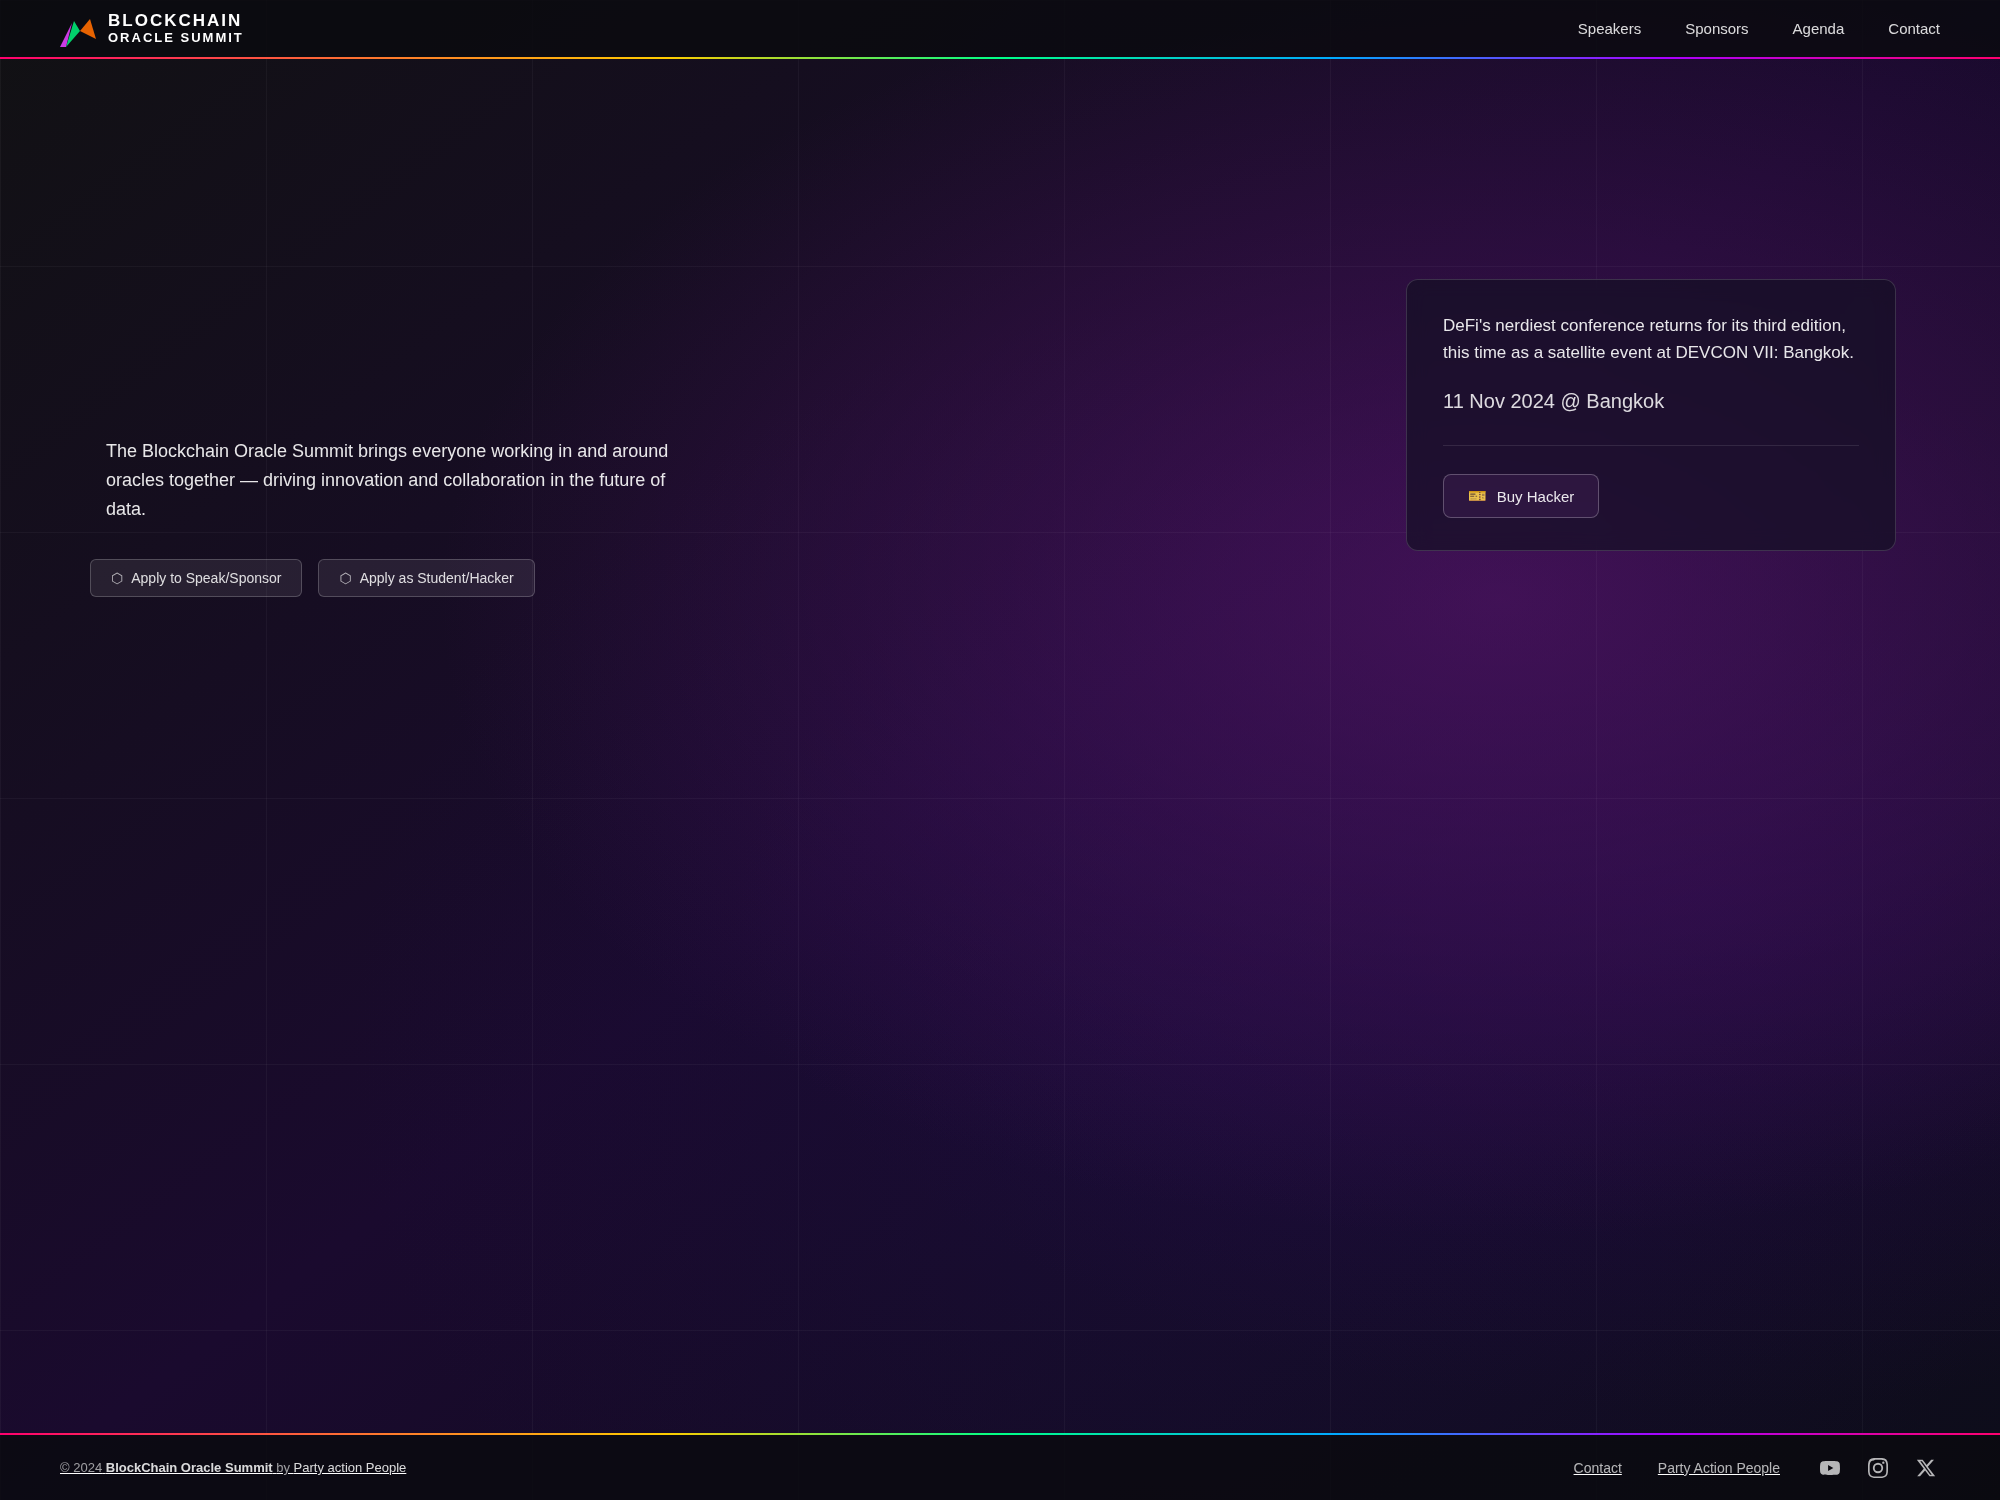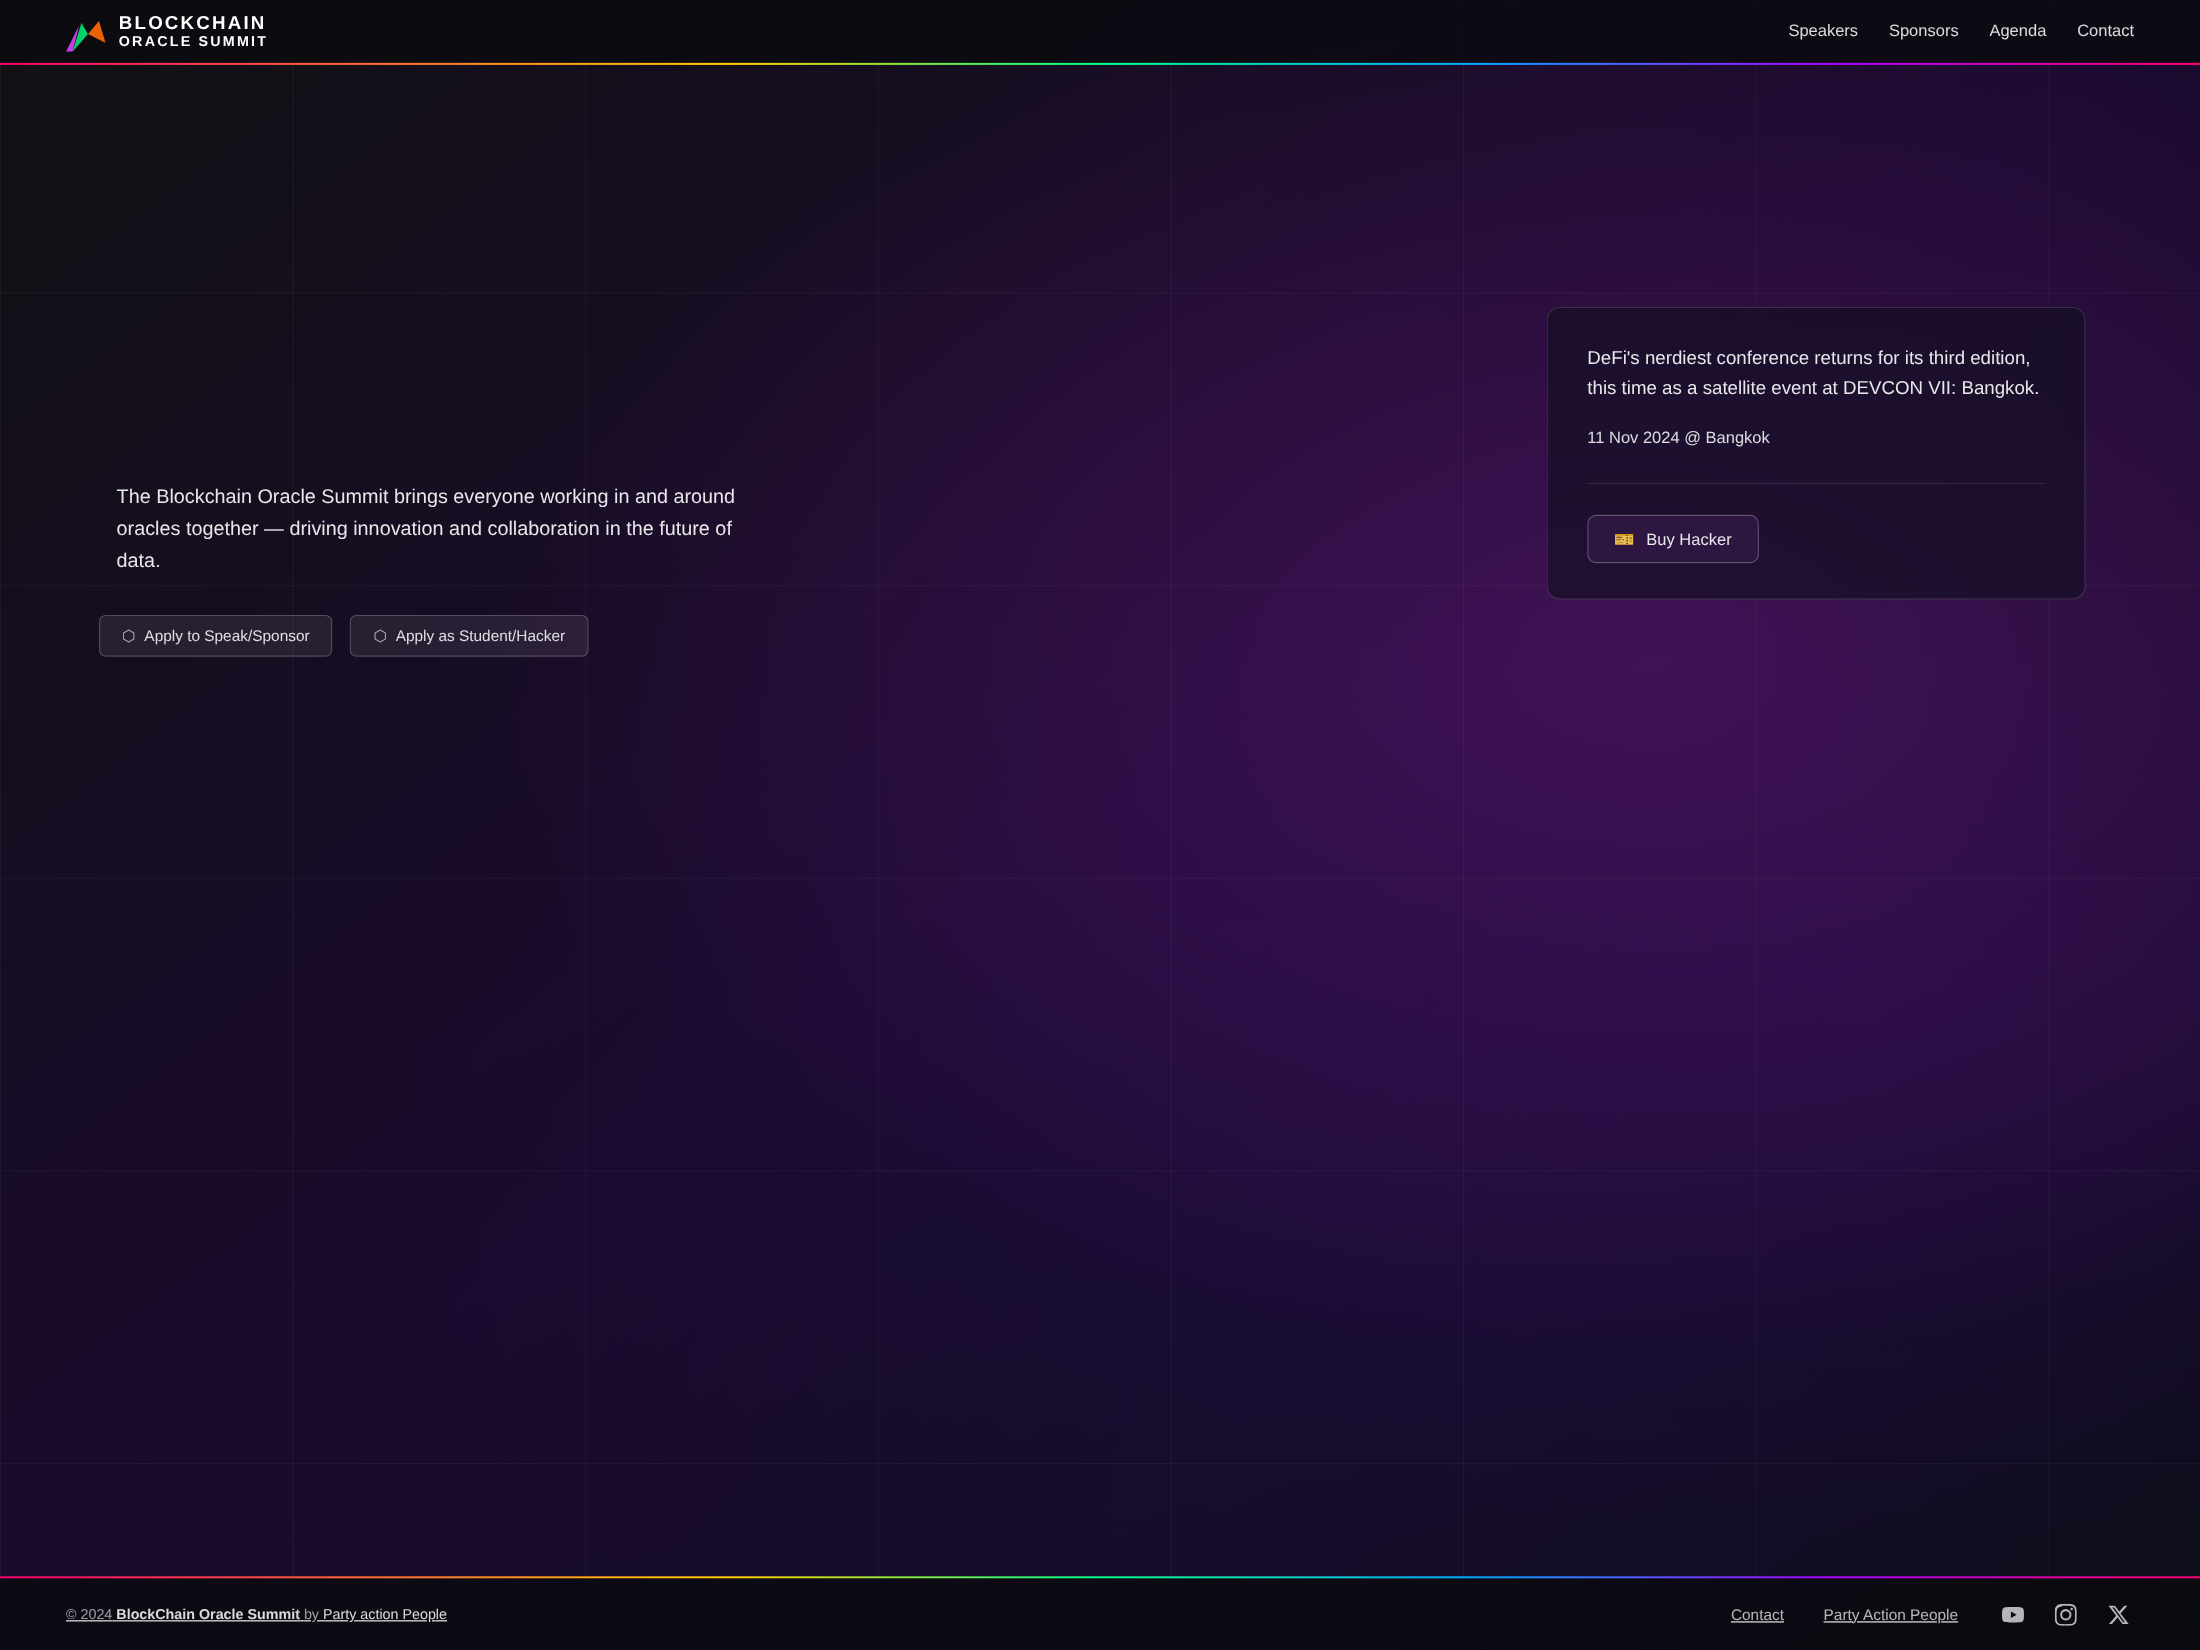--- a/index.html
+++ b/index.html
@@ -106,21 +106,21 @@
     .logo-text-line2 {
       font-size: 13px;
       font-weight: 700;
       letter-spacing: 2px;
       color: #ffffff;
     }
 
     nav {
       display: flex;
       align-items: center;
-      gap: 28px;
+      gap: 44px;
     }
 
     nav a {
       color: rgba(255,255,255,0.85);
       text-decoration: none;
       font-size: 15px;
       font-weight: 400;
       cursor: pointer;
     }
 
@@ -188,21 +188,21 @@
     }
 
     .card-description {
       font-size: 17px;
       line-height: 1.6;
       color: rgba(255,255,255,0.9);
       margin-bottom: 24px;
     }
 
     .card-date {
-      font-size: 15px;
+      font-size: 20px;
       color: rgba(255,255,255,0.85);
       margin-bottom: 32px;
     }
 
     .card-divider {
       height: 1px;
       background: rgba(255,255,255,0.1);
       margin-bottom: 28px;
     }
 

